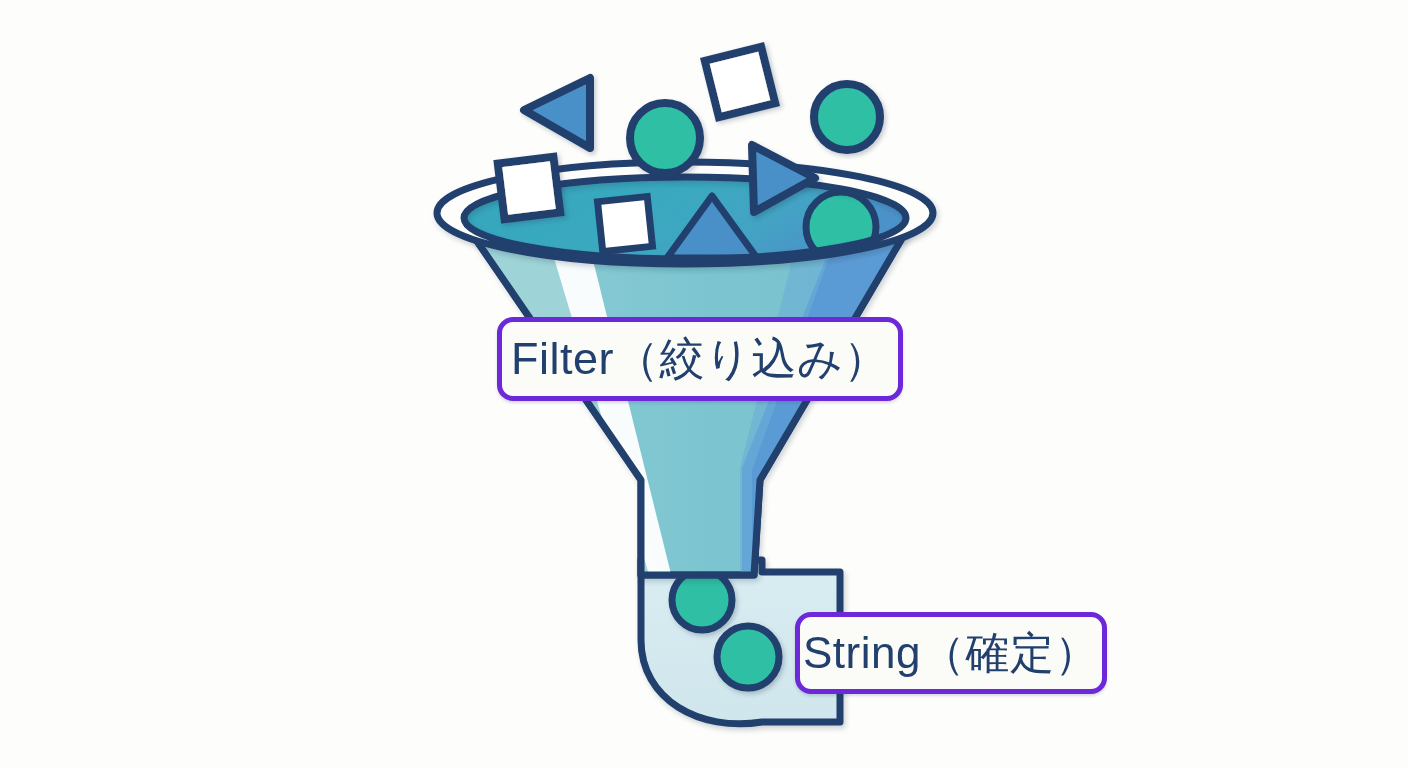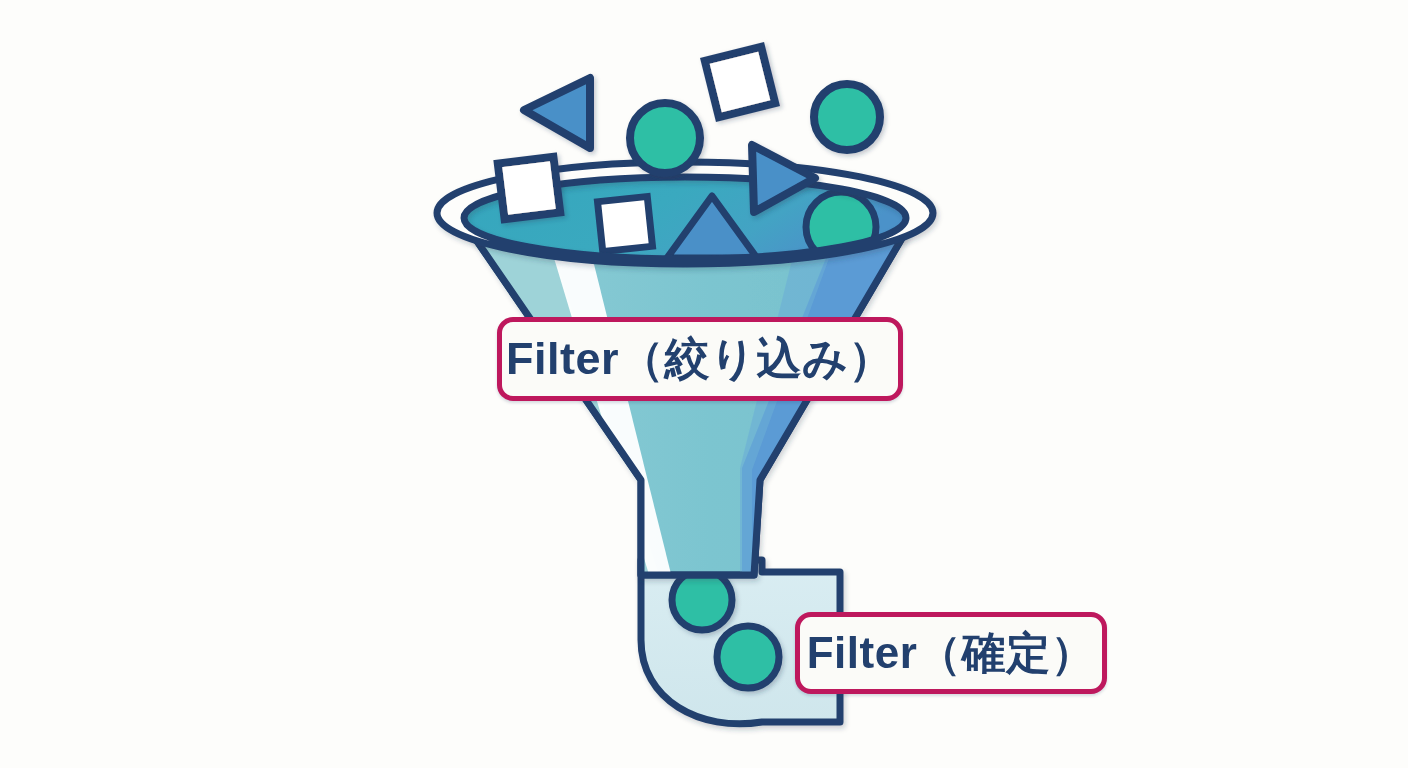--- a/index.html
+++ b/index.html
@@ -24,28 +24,28 @@
     position: absolute;
     top: 0;
     left: 0;
     width: 1408px;
     height: 768px;
   }
   .label-box {
     position: absolute;
     box-sizing: border-box;
     background: #fbfbf8;
-    border: 5px solid #be185d;
+    border: 5px solid #6d28d9;
     border-radius: 16px;
     display: flex;
     align-items: center;
     justify-content: center;
     color: #22406e;
     font-family: "Liberation Sans", sans-serif;
-    font-weight: bold;
+    font-weight: normal;
     letter-spacing: 0.5px;
     box-shadow: 0 2px 3px rgba(40,60,100,0.18);
     white-space: nowrap;
   }
   #filter-label {
     left: 497px;
     top: 317px;
     width: 406px;
     height: 84px;
     font-size: 45px;
@@ -175,16 +175,16 @@
 
       <rect x="501" y="160" width="56" height="56" transform="rotate(-7 529 188)" fill="#ffffff" stroke="#22406e" stroke-width="8" filter="url(#tinyShadow)"></rect>
     </g>
   </svg>
 
   <div class="label-box" id="filter-label">
     <span>Filter（絞り込み）</span>
   </div>
 
   <div class="label-box" id="string-label">
-    <span>Filter（確定）</span>
+    <span>String（確定）</span>
   </div>
 
 </div>
 
 </body></html>

